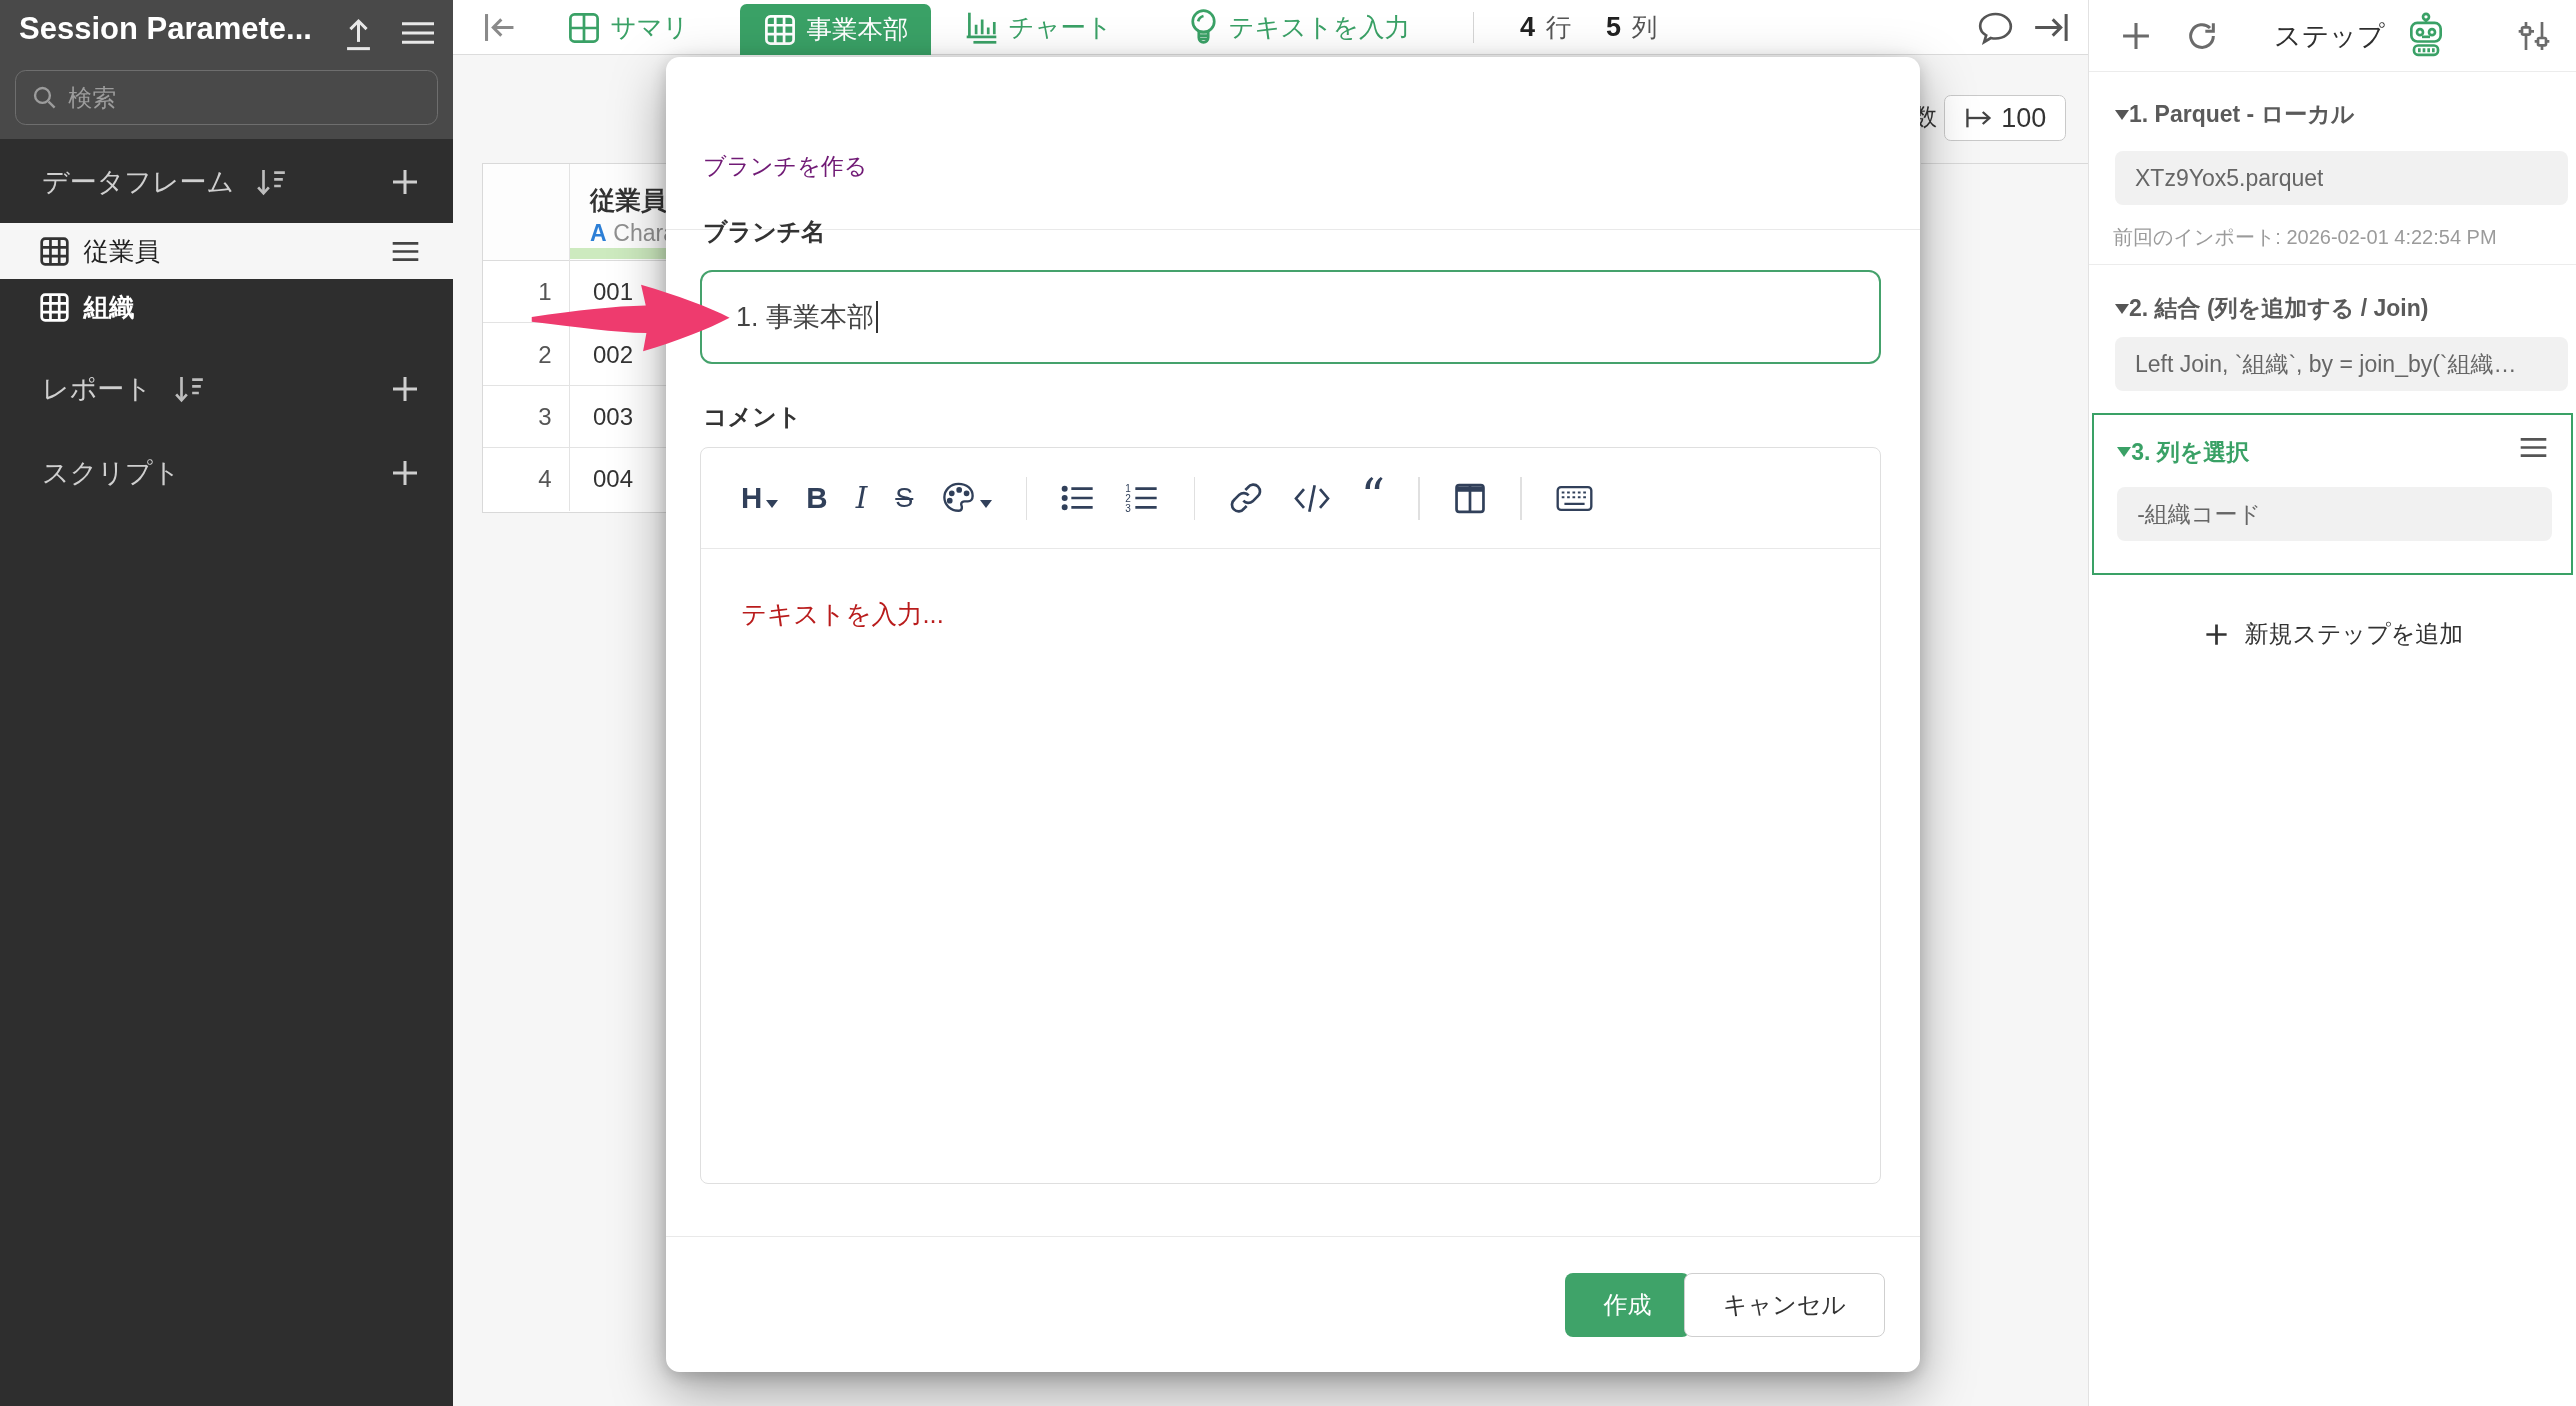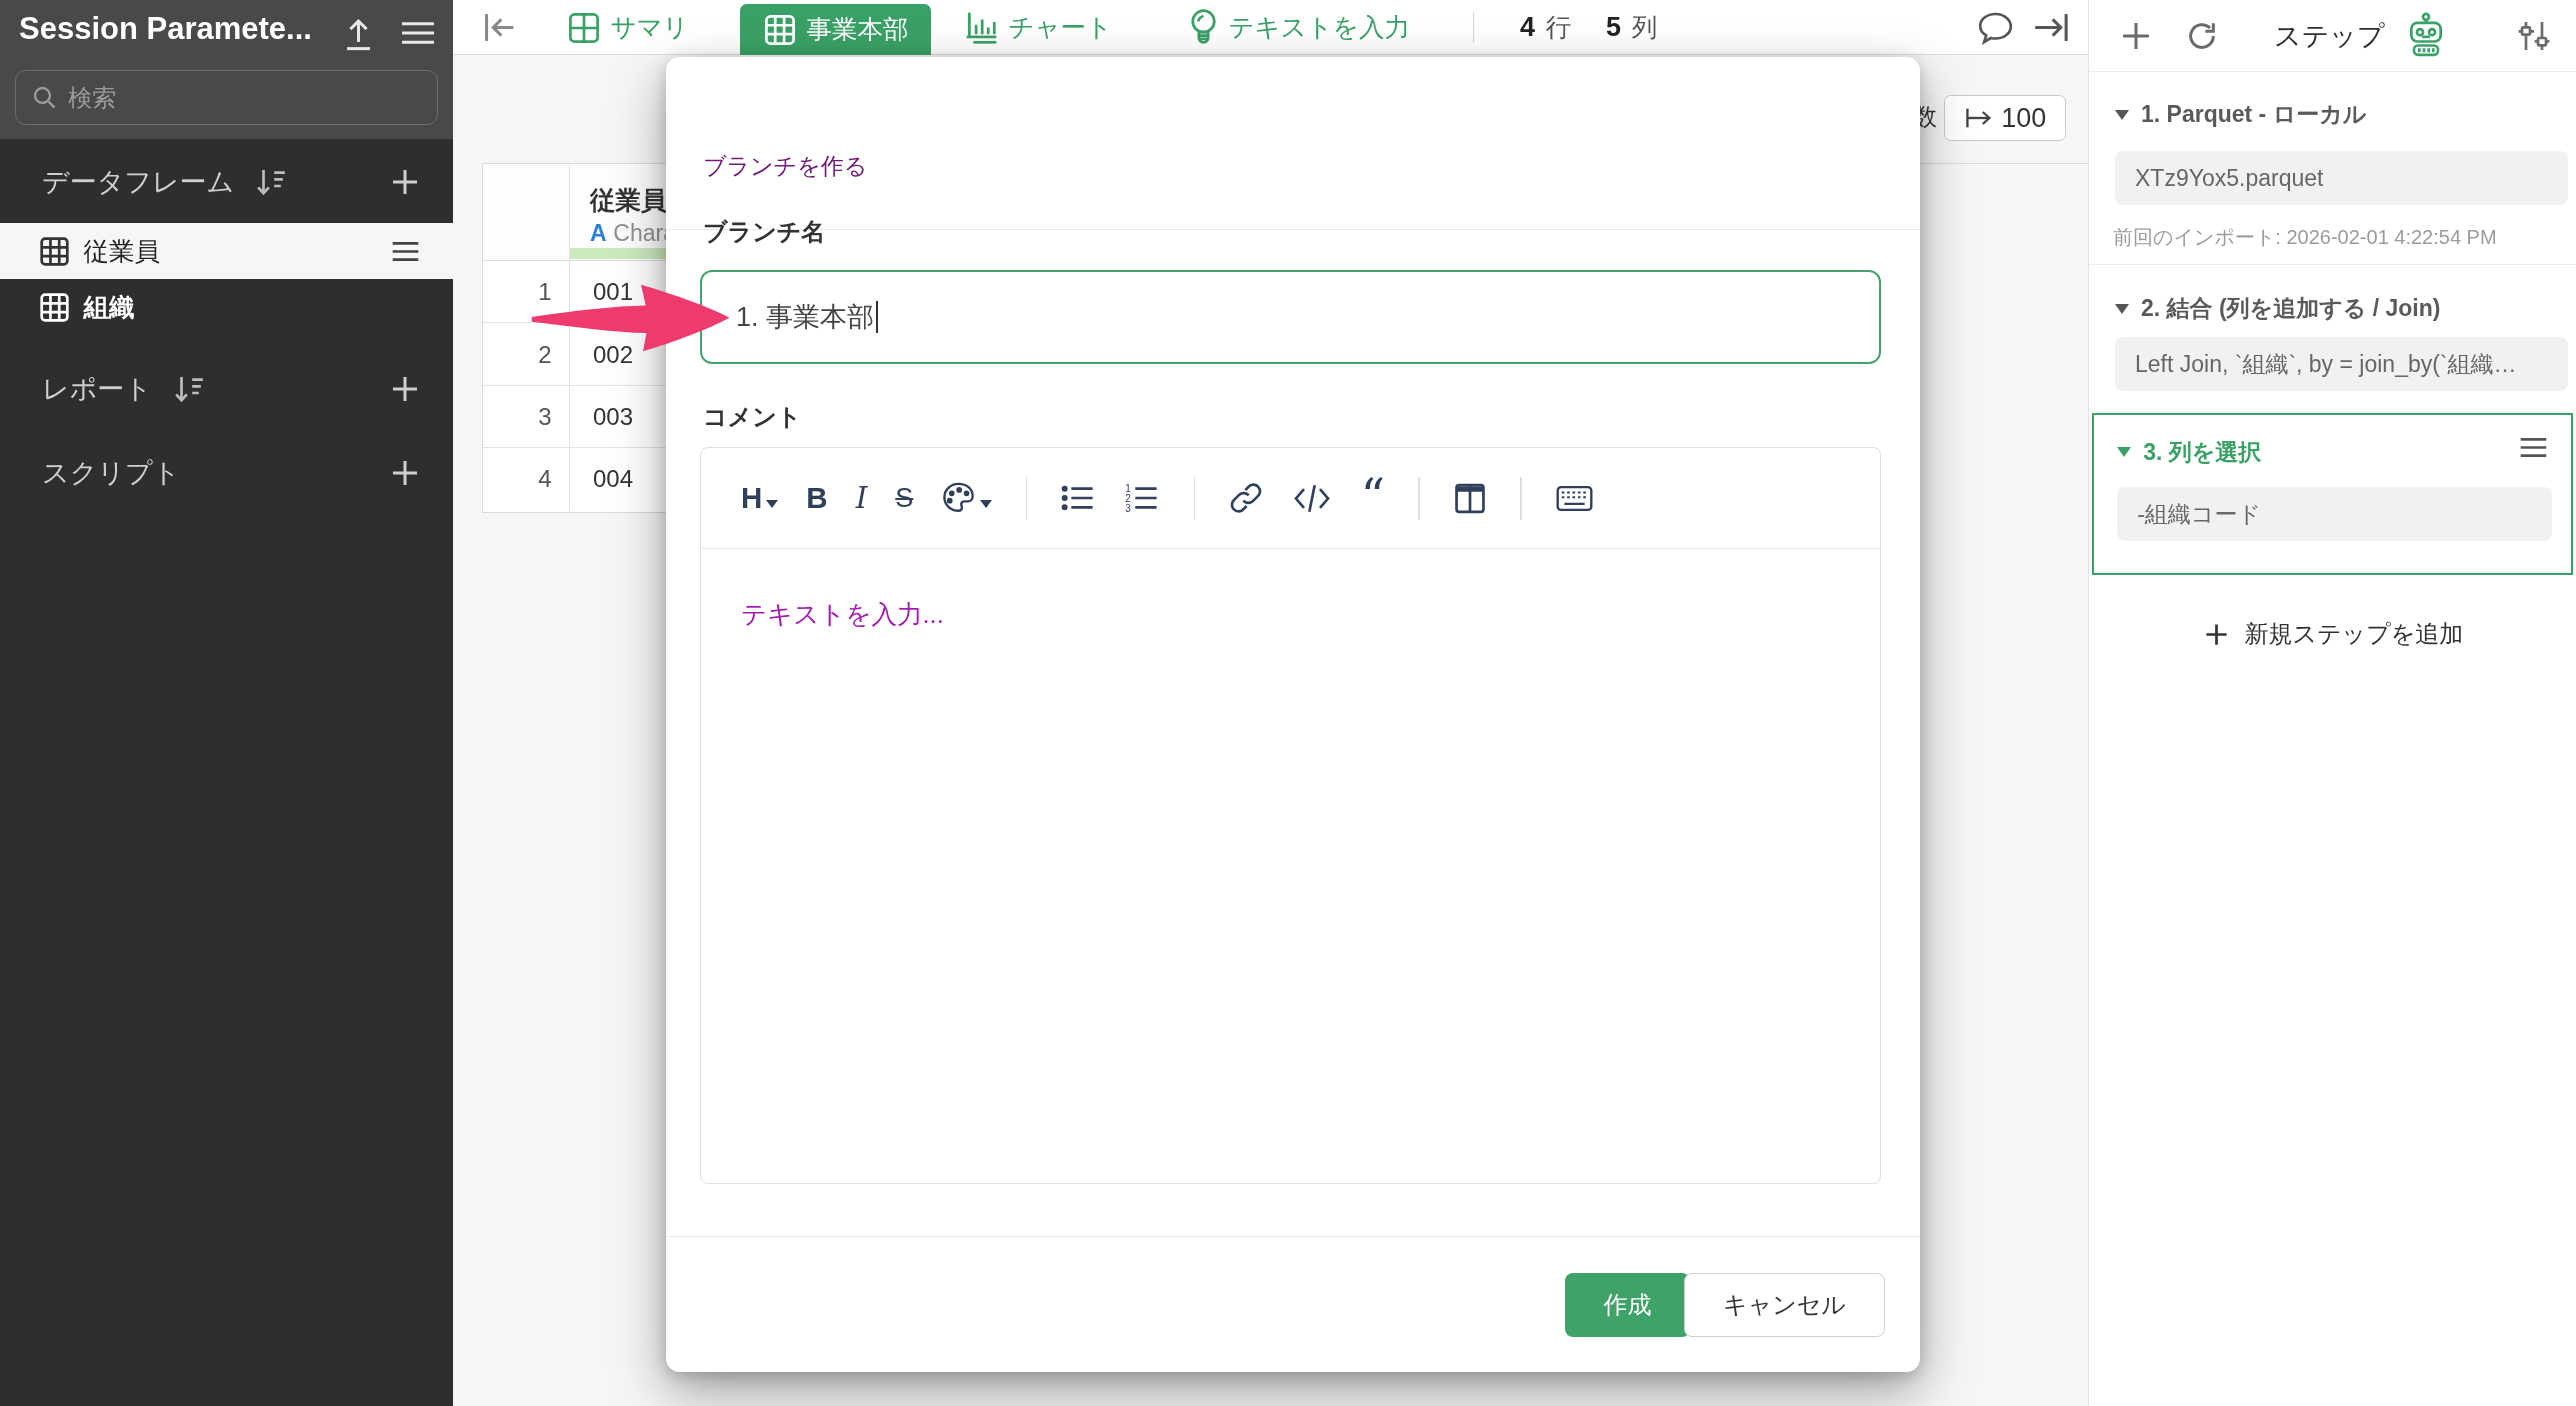--- a/index.html
+++ b/index.html
@@ -48,21 +48,21 @@
   .t-row { position:absolute; left:0; width:468px; height:62px; border-bottom:1.3px solid #e3e3e3; }
   .t-num { position:absolute; left:0; top:0; width:86px; height:62px; display:flex; align-items:center; justify-content:flex-end; padding-right:17.4px; font-size:24px; color:#555; }
   .t-val { position:absolute; left:110px; top:0; height:62px; display:flex; align-items:center; font-size:24px; color:#333; }
   #topline-right { left:1468px; top:108px; width:168px; height:1.3px; background:#d9d9d9; }
 
   
   #steps { left:2088px; top:0; width:488px; height:1406px; background:#fff; border-left:1.3px solid #e2e2e2; z-index:2; }
   #steps-head { left:0; top:0; width:488px; height:72px; border-bottom:1.3px solid #ececec; display:flex; align-items:center; }
   #steps-title { font-size:27px; color:#2f2f2f; }
   .tri { width:0; height:0; border-left:7.4px solid transparent; border-right:7.4px solid transparent; border-top:10px solid #555; display:inline-block; }
-  .step-title { position:absolute; left:26px; display:flex; align-items:center; gap:12px; font-size:23px; font-weight:bold; color:#5a5a5a; }
+  .step-title { position:absolute; left:26px; display:flex; align-items:center; font-size:23px; font-weight:bold; color:#5a5a5a; }
   .pill { position:absolute; left:26px; width:453px; height:54px; background:#f1f1f1; border-radius:8px; display:flex; align-items:center; padding:9px 20px; font-size:23px; color:#666; white-space:nowrap; overflow:hidden; text-overflow:ellipsis; }
   .pill span { overflow:hidden; text-overflow:ellipsis; white-space:nowrap; }
   #step1-caption { left:24px; top:224px; font-size:20px; color:#9b9b9b; white-space:nowrap; }
   #steps-sep { left:0; top:264px; width:488px; height:1.3px; background:#ececec; }
   #step3-card { left:2.7px; top:413px; width:481px; height:162px; border:2.7px solid #3aa166; background:#fff; }
   #step3-card .step-title { color:#3aa166; }
   #step3-card .tri { border-top-color:#3aa166; }
   #add-step { left:0; top:614px; width:488px; height:40px; display:flex; align-items:center; justify-content:center; gap:14.8px; font-size:24px; color:#333; }
 
   
@@ -71,21 +71,21 @@
   #modal-hdiv { position:absolute; left:0; top:172px; width:100%; height:1.3px; background:#e9e9e9; }
   .modal-label { position:absolute; left:37px; font-size:24px; font-weight:bold; color:#333; }
   #branch-input { position:absolute; left:34px; top:213px; width:1181px; height:94px; border:2px solid #45a26c; border-radius:12px; display:flex; align-items:center; padding-left:34px; font-size:27px; color:#444; }
   .caret { width:2px; height:32px; background:#333; margin-left:2px; }
   #editor { position:absolute; left:34px; top:390px; width:1181px; height:737px; border:1.3px solid #dfdfdf; border-radius:8px; }
   #ed-toolbar { position:absolute; left:0; top:0; width:100%; height:101px; border-bottom:1.3px solid #e8e8e8; display:flex; align-items:center; padding-left:40px; gap:28px; color:#31405a; }
   .ed-t { font-size:29.5px; font-weight:bold; display:flex; align-items:flex-end; gap:4px; }
   .ed-sep { width:1.3px; height:43px; background:#e0e0e0; margin:0 5.4px; }
   .tri-s { width:0; height:0; border-left:6px solid transparent; border-right:6px solid transparent; border-top:8px solid #31405a; margin-bottom:6.7px; }
   #ed-quote { font-family:"DejaVu Serif",serif; font-size:48px; line-height:27px; height:29.5px; }
-  #ed-placeholder { position:absolute; left:40px; top:149px; font-size:25.5px; color:#a21caf;text-align:right; }
+  #ed-placeholder { position:absolute; left:40px; top:149px; font-size:25.5px; color:#b91c1c;text-align:right; }
   #modal-fdiv { position:absolute; left:0; top:1179px; width:100%; height:1.3px; background:#e9e9e9; }
   .btn { position:absolute; top:1216px; height:64px; border-radius:8px; display:flex; align-items:center; justify-content:center; font-size:24px; }
   #btn-create { left:899px; width:125px; background:#3fa369; color:#fff; }
   #btn-cancel { left:1018px; width:201px; background:#fff; border:1.3px solid #cfcfcf; color:#333; }
 
   #arrow { left:517px; top:272px; width:228px; height:94px; z-index:20; }
 </style>
 </head>
 <body>
 

